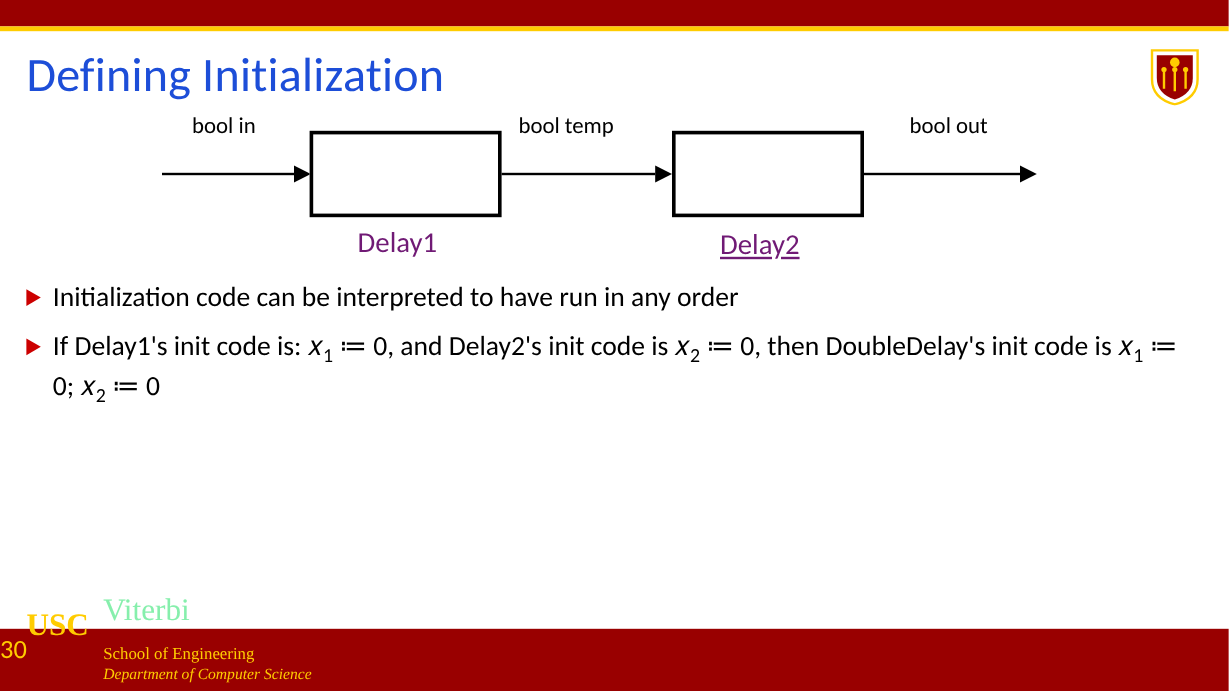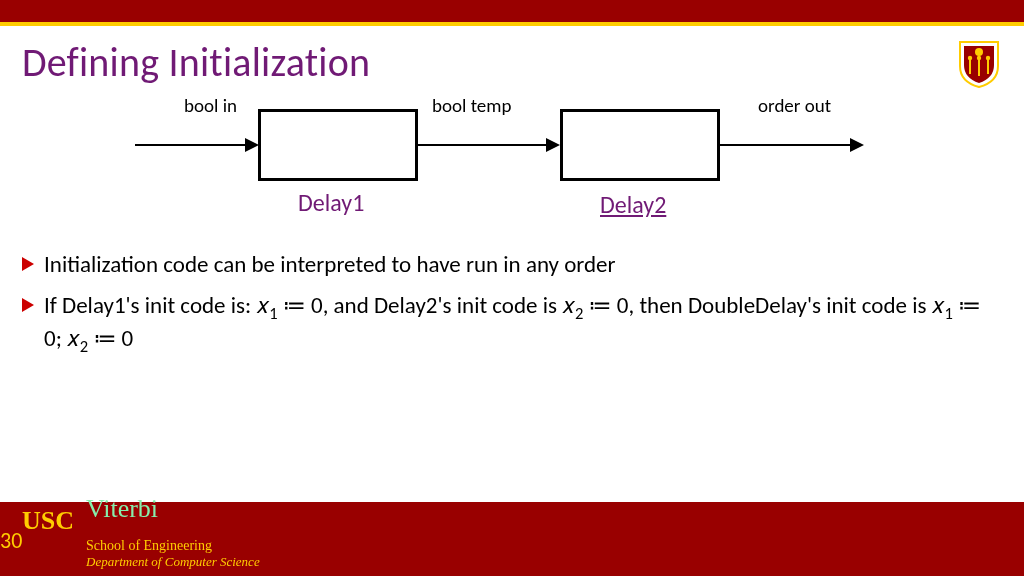--- a/index.html
+++ b/index.html
@@ -1,33 +1,33 @@
 <!DOCTYPE html>
 <html><head>
 <meta charset="utf-8">
 <style>
   * { box-sizing: border-box; margin: 0; padding: 0; }
   html, body { width: 1024px; height: 576px; font-family: "Segoe UI", Calibri, Arial, sans-serif; background: #fff; overflow: hidden; }
   .slide { position: relative; width: 1024px; height: 576px; }
   .topbar { position: absolute; top: 0; left: 0; right: 0; height: 22px; background: #990000; }
   .goldstrip { position: absolute; top: 22px; left: 0; right: 0; height: 4px; background: #ffcc00; }
-  .title { position: absolute; top: 38px; left: 22px; font-size: 40px; font-weight: 400; color: #701a75; letter-spacing: .2px; }
+  .title { position: absolute; top: 38px; left: 22px; font-size: 40px; font-weight: 400; color: #1d4ed8; letter-spacing: .2px; }
   .shield { position: absolute; top: 40px; right: 24px; width: 42px; height: 48px; }
   .diagram { position: absolute; top: 94px; left: 0; width: 1024px; height: 140px; }
   .wire { position: absolute; height: 2px; background: #000; }
   .arrowhead { position: absolute; width: 0; height: 0; border-top: 7px solid transparent; border-bottom: 7px solid transparent; border-left: 14px solid #000; transform: translateY(-6px); }
   .block { position: absolute; border: 3px solid #000; background: #fff; }
   .sig-label { position: absolute; font-size: 19px; color: #000; }
   .blk-label { position: absolute; font-size: 24px; color: #701a75; }
-  .bullets { position: absolute; top: 250px; left: 22px; right: 30px; }
+  .bullets { position: absolute; top: 234px; left: 22px; right: 30px; }
   .bullet-row { display: flex; align-items: flex-start; margin-bottom: 12px; }
   .bullet-icon { flex: 0 0 auto; margin-right: 10px; margin-top: 7px; width: 0; height: 0; border-top: 7px solid transparent; border-bottom: 7px solid transparent; border-left: 12px solid #cc0000; }
   .bullet-text { font-size: 23px; line-height: 1.28; color: #000; }
   .sub { font-size: .72em; vertical-align: sub; }
-  .footer { position: absolute; bottom: 0; left: 0; right: 0; height: 74px; background: #990000; }
+  .footer { position: absolute; bottom: 0; left: 0; right: 0; height: 52px; background: #990000; }
   .footer-usc { position: absolute; left: 22px; bottom: 40px; font-size: 26px; font-weight: 700; color: #ffcc00; font-family: "Adobe Caslon Pro", Georgia, serif; }
   .footer-viterbi { position: absolute; left: 86px; bottom: 52px; font-size: 26px; font-weight: 400; color: #86efac; font-family: Georgia, serif; }
   .footer-soe { position: absolute; left: 86px; bottom: 22px; font-size: 14px; color: #ffcc00; font-family: Liberation Serif, serif; }
   .footer-dept { position: absolute; left: 86px; bottom: 6px; font-size: 13px; font-style: italic; color: #ffcc00; font-family: Georgia, serif; }
   .pagenum { position: absolute; left: 0; right: 0; bottom: 22px; text-align: left; font-size: 22px; color: #ffcc00; }
 </style>
 </head>
 <body>
 
 <div class="slide">
@@ -59,23 +59,23 @@
     <div class="block" style="left:258px; top:15px; width:160px; height:72px;"></div>
 
     <div class="wire" style="left:418px; top:50px; width:128px;"></div>
     <div class="arrowhead" style="left:546px; top:50px;"></div>
 
     <div class="block" style="left:560px; top:15px; width:160px; height:72px;"></div>
 
     <div class="wire" style="left:720px; top:50px; width:130px;"></div>
     <div class="arrowhead" style="left:850px; top:50px;"></div>
 
-    <div class="sig-label" style="left:160px; top:0px;margin-left:24px;">bool in</div>
+    <div class="sig-label" style="left:160px; top:0px;">bool in</div>
     <div class="sig-label" style="left:432px; top:0px;">bool temp</div>
-    <div class="sig-label" style="left:758px; top:0px;">order out</div>
+    <div class="sig-label" style="left:758px; top:0px;">bool out</div>
 
     <div class="blk-label" style="left:298px; top:94px;">Delay1</div>
     <div class="blk-label" style="left:600px; top:96px;text-decoration:underline;">Delay2</div>
   </div>
 
   <div class="bullets">
     <div class="bullet-row">
       <div class="bullet-icon"></div>
       <div class="bullet-text">Initialization code can be interpreted to have run in any order</div>
     </div>

